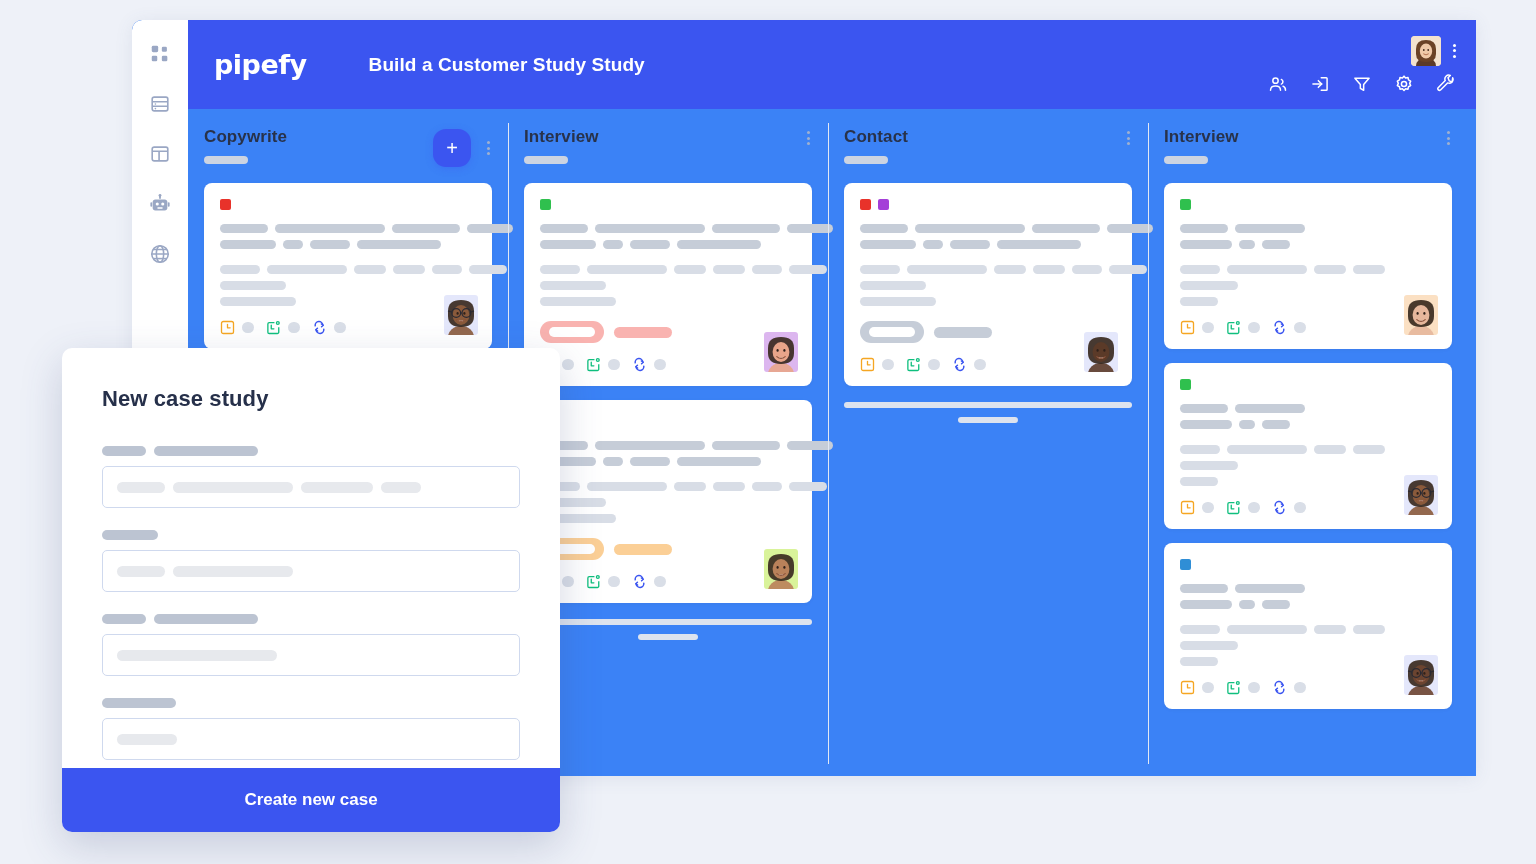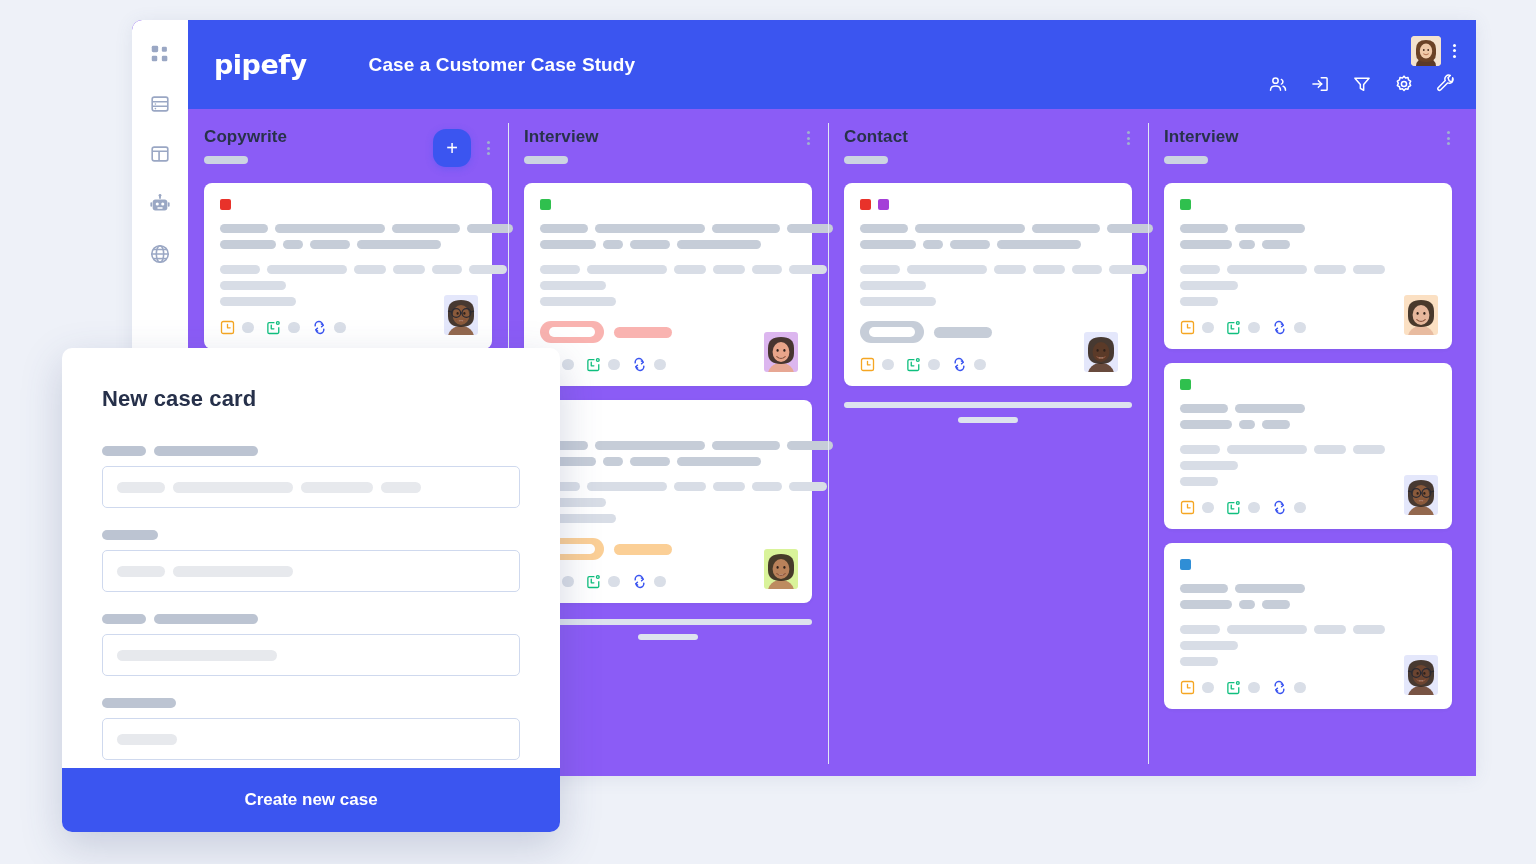--- a/index.html
+++ b/index.html
@@ -13,21 +13,21 @@
     position: relative;
   }
 
   
   .app-window {
     position: absolute;
     left: 132px;
     top: 20px;
     width: 1344px;
     height: 756px;
-    background: #8b5cf6;
+    background: #3b82f6;
     border-radius: 10px 0 0 0;
     overflow: hidden;
     display: flex;
     box-shadow: 0 2px 18px rgba(80,95,140,.10);
   }
 
   
   .sidebar {
     width: 56px;
     background: #ffffff;
@@ -310,21 +310,21 @@
             <line x1="4.5" y1="17" x2="19.5" y2="17"></line>
           </svg>
       </span>
     </div>
   </div>
 
   <div class="main">
 
     <div class="topbar">
       <div class="logo">pipefy</div>
-      <div class="board-title">Case a Customer Case Study</div>
+      <div class="board-title">Build a Customer Study Study</div>
 
       <div class="topbar-right">
         <div class="tb-avatar-row">
           <span class="tb-avatar">
             <svg viewBox="0 0 30 30">
                 <rect width="30" height="30" fill="#f3e2cf"></rect>
                 <ellipse cx="15" cy="30" rx="10" ry="9" fill="#5b3a28"></ellipse>
                 <path d="M5 13 q0-9 10-9 q10 0 10 9 v5 q0 8-10 8 q-10 0-10-8 z" fill="#6b4226"></path>
                 <ellipse cx="15" cy="15" rx="6.2" ry="7.4" fill="#f0c9a8"></ellipse>
                 <ellipse cx="12.8" cy="14" rx="0.85" ry="1.05" fill="#3a2317"></ellipse>
@@ -824,21 +824,21 @@
             </span>
           </div>
         </div>
       </div>
 
   </div>
 </div>
 
 <div class="modal">
   <div class="modal-body">
-    <div class="modal-title">New case card</div>
+    <div class="modal-title">New case study</div>
     <div id="modal-fields">
         <div class="field">
           <div class="field-label"><span class="ln" style="width:44px"></span><span class="ln" style="width:104px"></span></div>
           <div class="field-input">
             <span class="ln" style="width:48px"></span>
             <span class="ln" style="width:120px"></span>
             <span class="ln" style="width:72px"></span>
             <span class="ln" style="width:40px"></span>
           </div>
         </div>

